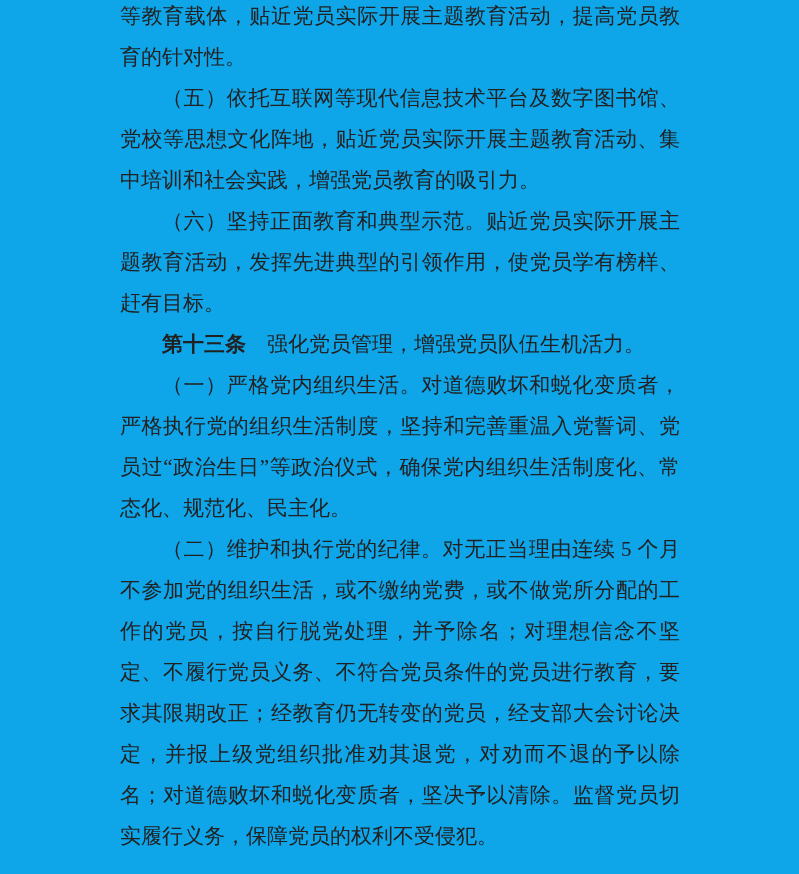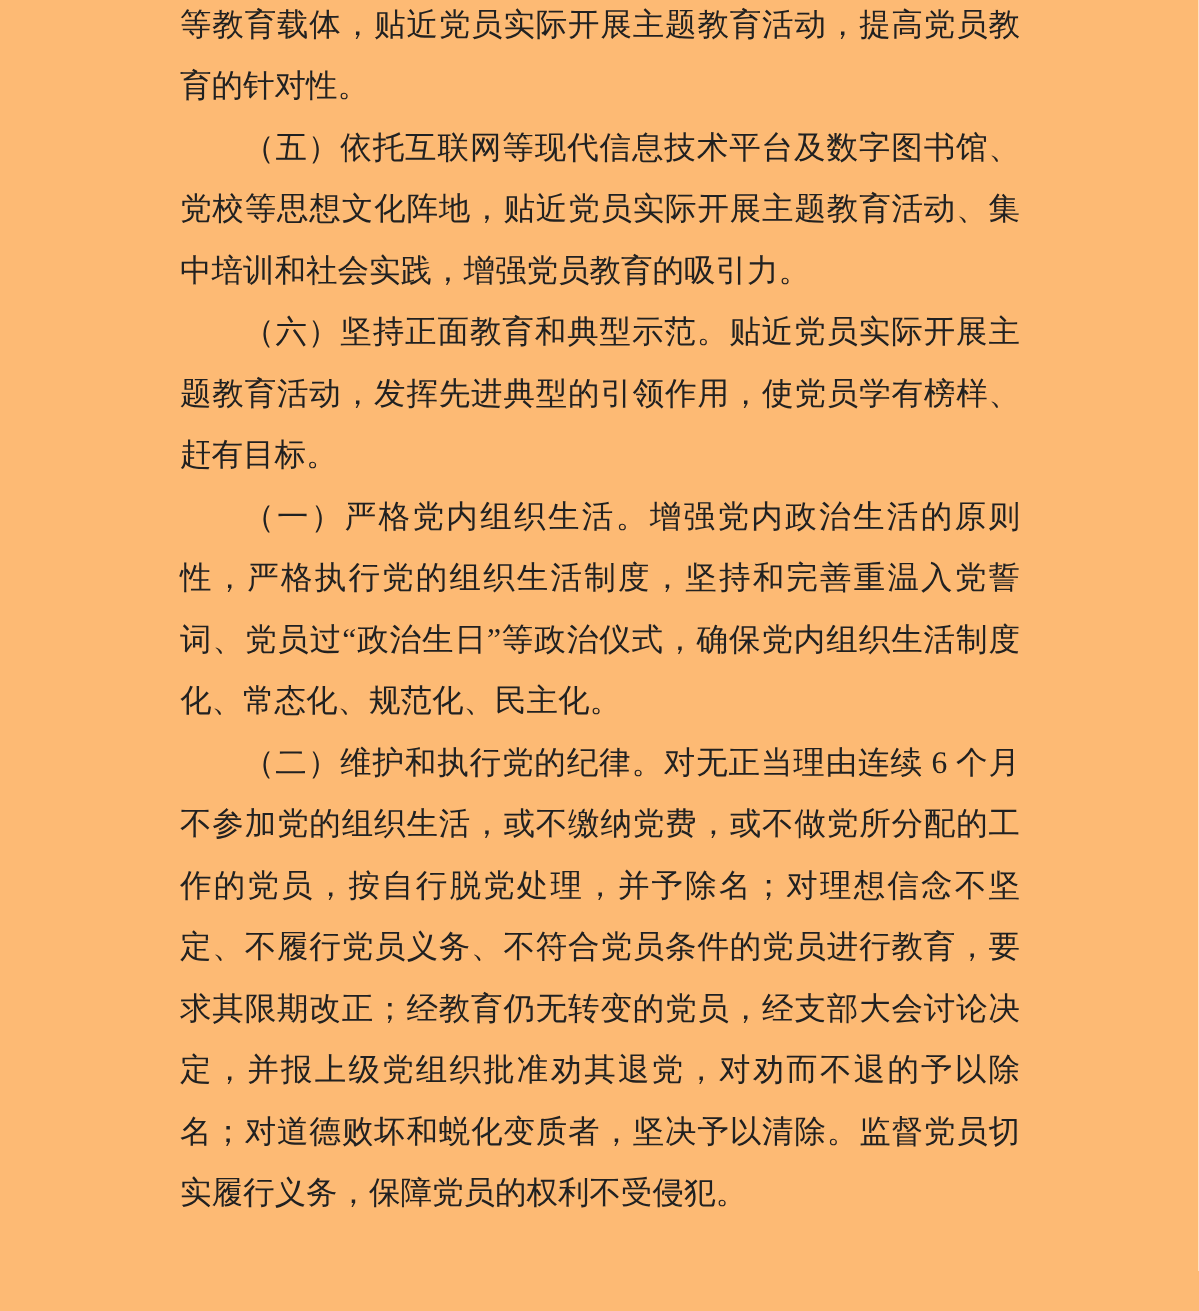--- a/index.html
+++ b/index.html
@@ -9,21 +9,21 @@
   }
   body {
     width: 799px;
     height: 874px;
     overflow: hidden;
   }
   .page {
     position: relative;
     width: 799px;
     height: 874px;
-    background: #fdba74;
+    background: #0ea5e9;
   }
   .content {
     position: absolute;
     left: 120px;
     top: -4px;
     width: 560px;
     font-family: "Liberation Serif", "DejaVu Serif", serif;
     font-size: 21px;
     line-height: 41px;
     color: #212121;
@@ -47,19 +47,20 @@
 
 <div class="page">
   <div class="content" style="color: rgb(33, 33, 33);">
 
     <p class="para no-indent">等教育载体，贴近党员实际开展主题教育活动，提高党员教育的针对性。</p>
 
     <p class="para">（五）依托互联网等现代信息技术平台及数字图书馆、党校等思想文化阵地，贴近党员实际开展主题教育活动、集中培训和社会实践，增强党员教育的吸引力。</p>
 
     <p class="para">（六）坚持正面教育和典型示范。贴近党员实际开展主题教育活动，发挥先进典型的引领作用，使党员学有榜样、赶有目标。</p>
 
+    <p class="para"><span class="article-term">第十三条</span><span>　强化党员管理，增强党员队伍生机活力。</span></p>
 
-    <p class="para">（一）严格党内组织生活。增强党内政治生活的原则性，严格执行党的组织生活制度，坚持和完善重温入党誓词、党员过“政治生日”等政治仪式，确保党内组织生活制度化、常态化、规范化、民主化。</p>
+    <p class="para">（一）严格党内组织生活。对道德败坏和蜕化变质者，严格执行党的组织生活制度，坚持和完善重温入党誓词、党员过“政治生日”等政治仪式，确保党内组织生活制度化、常态化、规范化、民主化。</p>
 
-    <p class="para">（二）维护和执行党的纪律。对无正当理由连续 6 个月不参加党的组织生活，或不缴纳党费，或不做党所分配的工作的党员，按自行脱党处理，并予除名；对理想信念不坚定、不履行党员义务、不符合党员条件的党员进行教育，要求其限期改正；经教育仍无转变的党员，经支部大会讨论决定，并报上级党组织批准劝其退党，对劝而不退的予以除名；对道德败坏和蜕化变质者，坚决予以清除。监督党员切实履行义务，保障党员的权利不受侵犯。</p>
+    <p class="para">（二）维护和执行党的纪律。对无正当理由连续 5 个月不参加党的组织生活，或不缴纳党费，或不做党所分配的工作的党员，按自行脱党处理，并予除名；对理想信念不坚定、不履行党员义务、不符合党员条件的党员进行教育，要求其限期改正；经教育仍无转变的党员，经支部大会讨论决定，并报上级党组织批准劝其退党，对劝而不退的予以除名；对道德败坏和蜕化变质者，坚决予以清除。监督党员切实履行义务，保障党员的权利不受侵犯。</p>
 
   </div>
 </div>
 
 </body></html>

